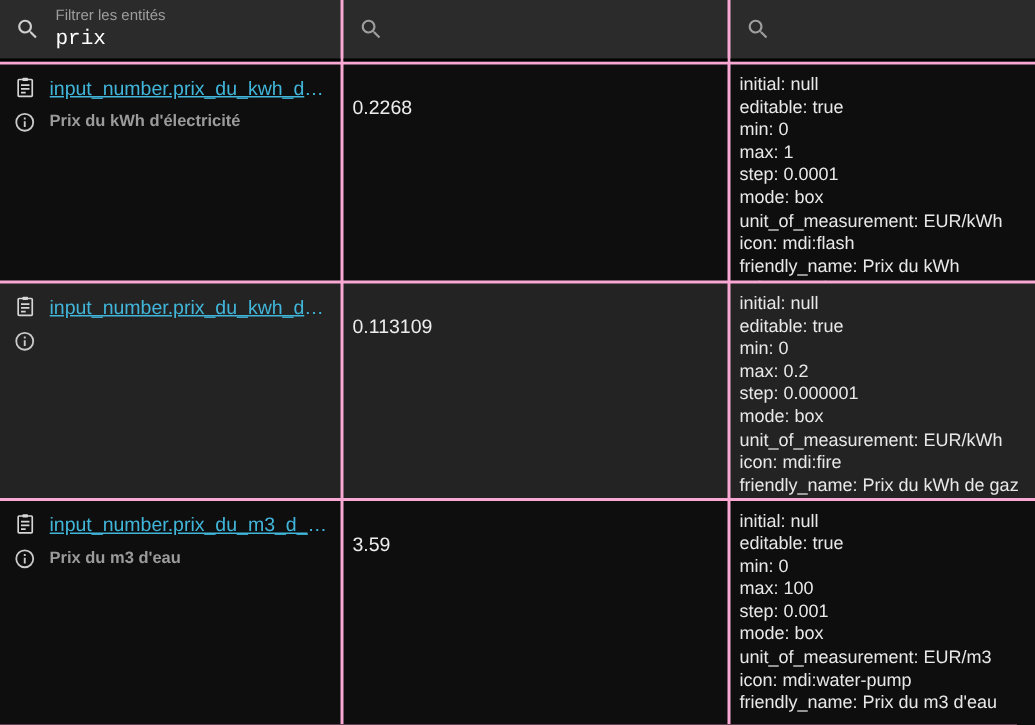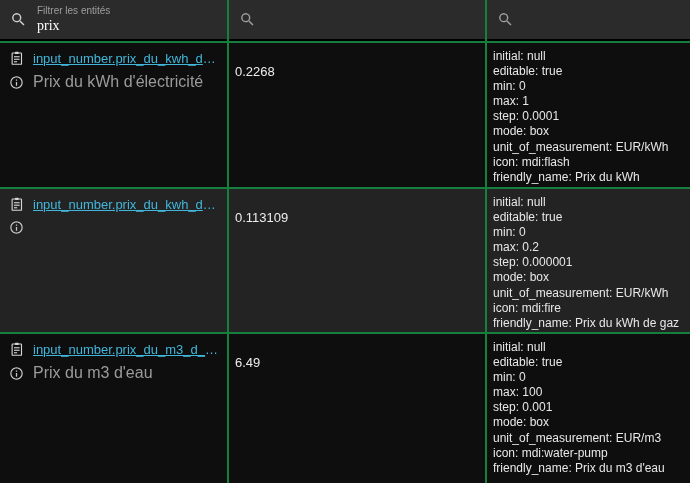--- a/index.html
+++ b/index.html
@@ -3,21 +3,21 @@
 <meta charset="utf-8">
 <style>
   * { box-sizing: border-box; margin: 0; padding: 0; }
   html, body { background: #000; }
   body {
     font-family: "Liberation Sans", "DejaVu Sans", sans-serif;
     width: 690px; height: 483px; overflow: hidden;
   }
   .screen {
     width: 690px; height: 483px;
-    background: #15803d;
+    background: #f9a8d4;
     display: grid;
     grid-template-columns: 227px 256px 1fr;
     grid-template-rows: 41px 144px 143px 1fr;
     gap: 2px;
     overflow: hidden;
   }
   .cell { overflow: hidden; }
 
   
   .head {
@@ -34,21 +34,21 @@
     color: #9e9e9e;
     line-height: 12px;
     margin-bottom: 1px;
     white-space: nowrap;
   }
   .filter-input {
     background: transparent;
     border: none;
     outline: none;
     color: #fff;
-    font-family: Liberation Serif, serif;
+    font-family: Liberation Mono, monospace;
     font-size: 14px;
     width: 100%;
     padding: 0;
   }
   .filter-input::placeholder { color: #9e9e9e; opacity: 1; }
 
   
   .row-odd  { background: var(--row-odd-bg, #0e0e0e); }
   .row-even { background: var(--row-even-bg, #232323); }
 
@@ -63,23 +63,24 @@
   .entity-link {
     color: var(--link, #41b6da);
     font-size: 13px;
     text-decoration: underline;
     white-space: nowrap;
     overflow: hidden;
     text-overflow: ellipsis;
   }
   .friendly-name {
     color: #9b9b9b;
-    font-size: 16px;
+    font-size: 11px;
     white-space: nowrap;
     overflow: hidden;
+    font-weight: bold;
   }
 
   .state-cell { padding: 21px 6px; color: #ededed; font-size: 13px; }
 
   .attr-cell {
     padding: 6px 6px 4px 6px;
     color: #e8e8e8;
     font-size: 12px;
     line-height: 15.1px;
     white-space: pre-line;
@@ -203,21 +204,21 @@
     <div class="entity-line">
       <span class="icon-btn">
         <svg width="15" height="15" viewBox="0 0 24 24">
             <path fill="#c9c9c9" d="M11 9h2V7h-2m1 13c-4.41 0-8-3.59-8-8s3.59-8 8-8 8 3.59 8 8-3.59 8-8 8m0-18A10 10 0 0 0 2 12a10 10 0 0 0 10 10 10 10 0 0 0 10-10A10 10 0 0 0 12 2m-1 15h2v-6h-2v6z"></path>
           </svg>
       </span>
       <span class="friendly-name">Prix du m3 d'eau</span>
     </div>
   </div>
   <div class="cell row-odd state-cell">
-    <span>6.49</span>
+    <span>3.59</span>
   </div>
   <div class="cell row-odd attr-cell">initial: null
 editable: true
 min: 0
 max: 100
 step: 0.001
 mode: box
 unit_of_measurement: EUR/m3
 icon: mdi:water-pump
 friendly_name: Prix du m3 d'eau</div>

